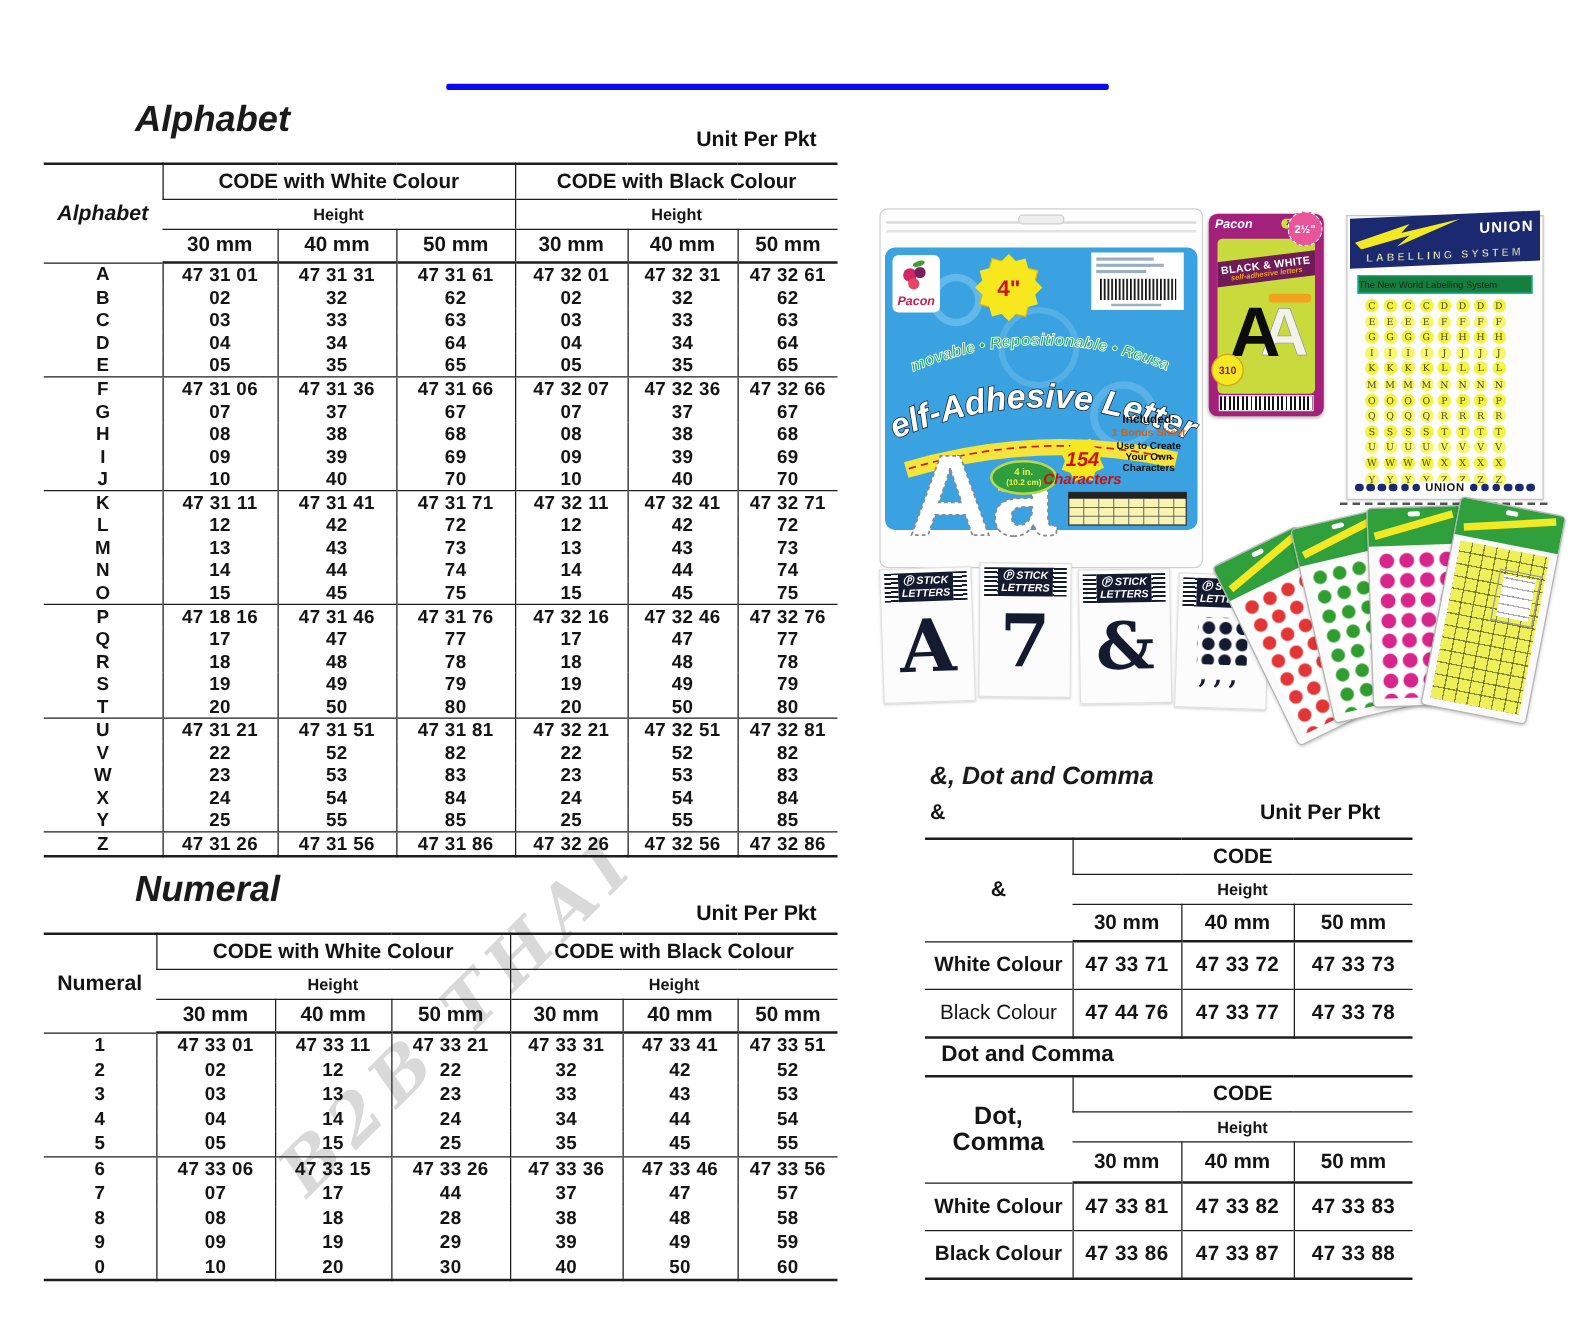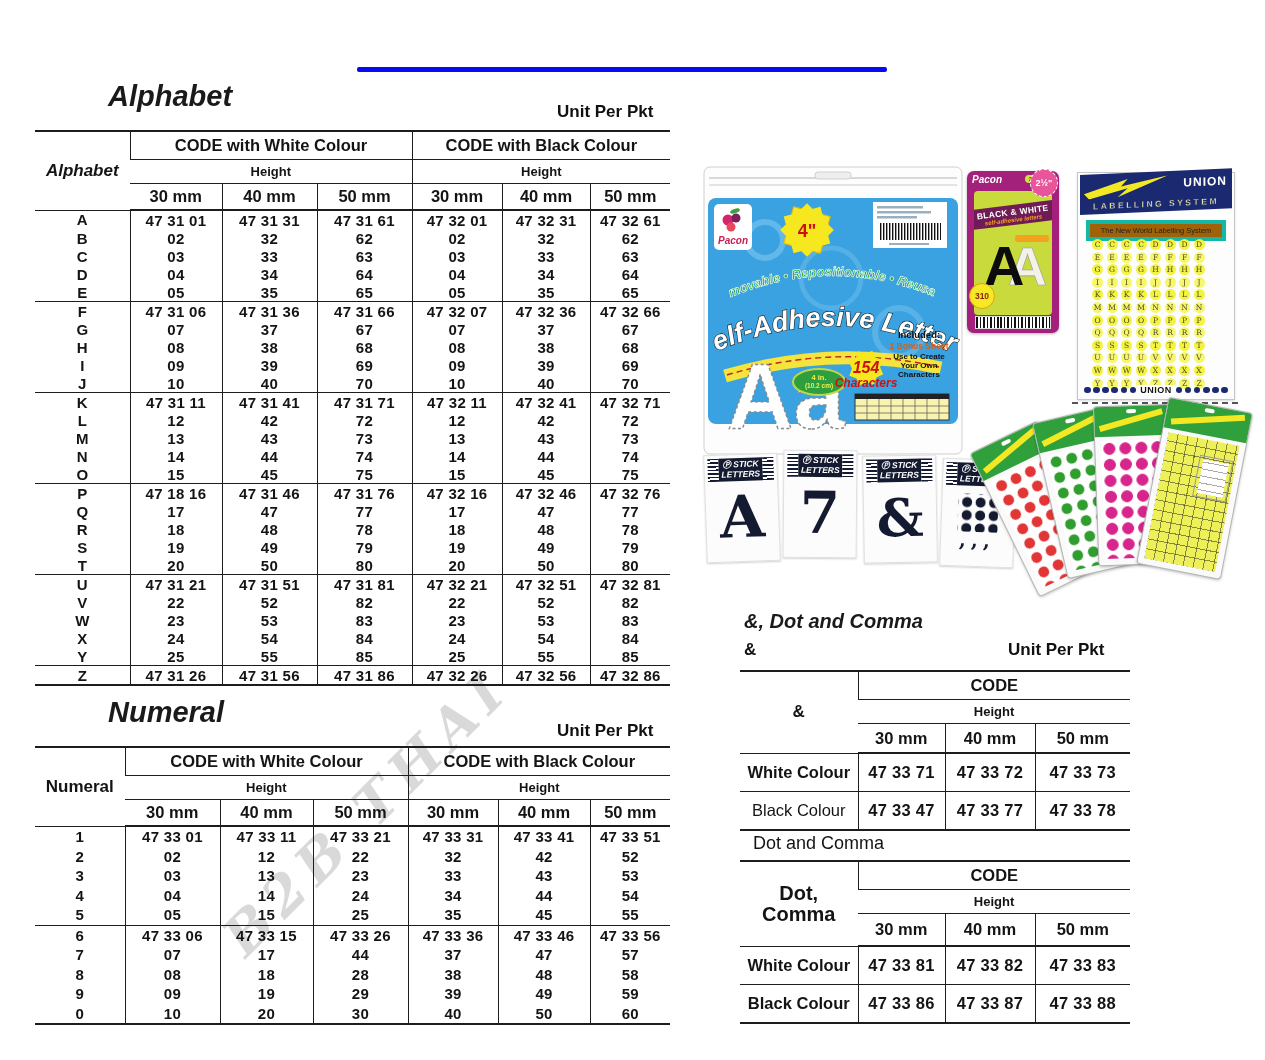--- a/index.html
+++ b/index.html
@@ -56,22 +56,22 @@
     color:#8a1e12;font-size:8.5px;font-weight:700;display:flex;align-items:center;justify-content:center}
   .bw-barcode{left:8px;bottom:4px;right:8px;height:11px;background:repeating-linear-gradient(90deg,#111 0 1.5px,#fff 1.5px 3.5px);border:1px solid #ddd}
 
   
   .union-sheet{left:1077px;top:172px;width:156px;height:226px;background:#fdfdfd;border:1px solid #c6c6c6;box-shadow:0 1px 2px rgba(0,0,0,.15)}
   .union-band{left:2px;top:2px;right:2px;height:40px;background:#1b2a70;transform:skewY(-2.5deg);transform-origin:left;overflow:hidden}
   .union-bolt{left:4px;top:4px;width:84px;height:22px;background:#f2e824;
     clip-path:polygon(0 70%,52% 10%,44% 42%,100% 0,40% 90%,52% 52%,6% 95%)}
   .union-brand{right:5px;top:5px;color:#fff;font-size:12px;font-weight:700;letter-spacing:1px}
   .union-system{left:0;right:0;bottom:3px;text-align:center;color:#f5efb0;font-size:8.5px;font-weight:700;letter-spacing:2.5px;-webkit-text-stroke:.3px #1b2a70}
-  .union-strip{left:8px;top:47px;right:8px;height:13px;background:#a16207;border:4px solid #14b8a6;
-    font-size:7.5px;color:#222;text-align:center;line-height:13px}
+  .union-strip{left:8px;top:47px;right:8px;height:13px;background:#15803d;border:1px solid #14b8a6;
+    font-size:7.5px;color:#222;text-align:left;line-height:13px}
   .union-grid{left:14px;top:66px;right:10px;bottom:18px}
   .u-row{display:flex;gap:3.5px;margin-bottom:1.6px}
   .u-dot{width:11px;height:11px;border-radius:50%;background:#f3f340;color:#4a4a20;font-family:"DejaVu Serif",serif;
     font-size:7.5px;line-height:11px;text-align:center;flex:0 0 auto}
   .u-row:nth-child(even) .u-dot{background:#f7f76e}
   .union-footer{left:6px;bottom:3px;right:6px;height:12px;display:flex;align-items:center;justify-content:space-between}
   .uf-dot{width:6.5px;height:6.5px;border-radius:50%;background:#1b2a70}
   .uf-label{position:absolute;left:50%;transform:translateX(-50%);background:#fff;padding:0 3px;font-size:9px;font-weight:700;color:#111;letter-spacing:.5px}
   .union-dashed{left:1072px;top:402px;width:166px;border-top:2.2px dashed #555}
 
@@ -852,28 +852,28 @@
     </thead>
     <tbody>
         <tr class="group-start">
           <td class="rowlabel-cell">White Colour</td>
           <td class="code-cell">47 33 71</td>
           <td class="code-cell">47 33 72</td>
           <td class="code-cell">47 33 73</td>
         </tr>
         <tr class="group-start">
           <td class="rowlabel-cell">Black Colour</td>
-          <td class="code-cell">47 33 47</td>
+          <td class="code-cell">47 44 76</td>
           <td class="code-cell">47 33 77</td>
           <td class="code-cell">47 33 78</td>
         </tr>
       </tbody>
   </table>
 
-  <div class="abs" style="left:753px;top:833px;font-size:18px;font-weight:400">Dot and Comma</div>
+  <div class="abs" style="left:753px;top:833px;font-size:18px;font-weight:700">Dot and Comma</div>
 
   <table class="codes-table small-ct dot-table" style="left:740px;top:860px;width:390px">
     <colgroup>
         <col style="width:118px">
         <col style="width:87px">
         <col style="width:90px">
         <col style="width:95px">
       </colgroup>
     <thead>
       <tr>

